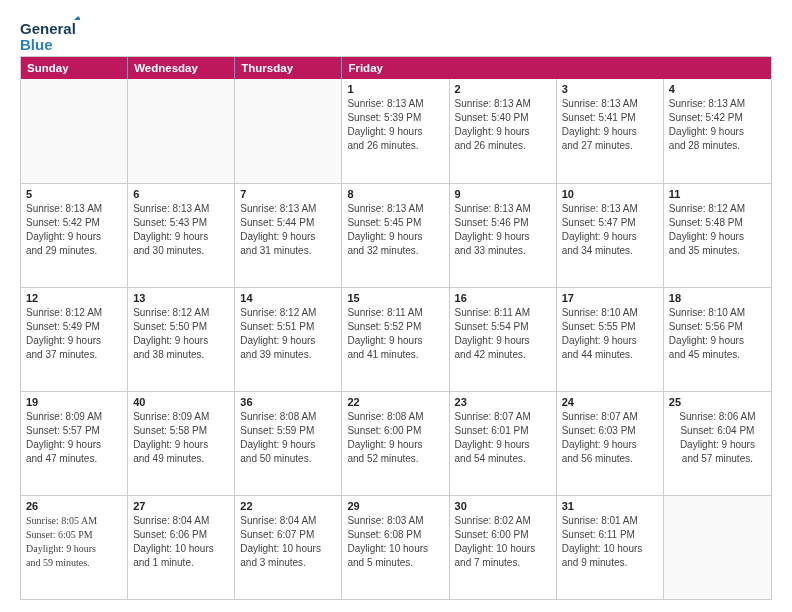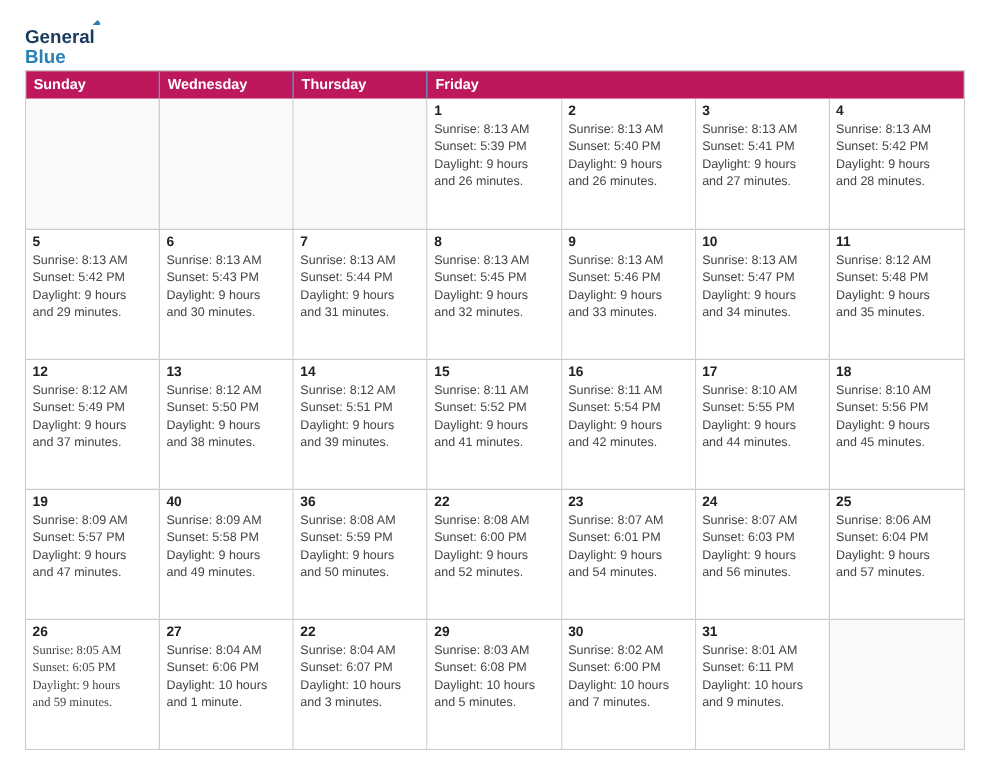--- a/index.html
+++ b/index.html
@@ -295,21 +295,21 @@
           </div>
           <div class="cal-cell">
             <span class="day-num">24</span>
             <div class="day-info" style="white-space: pre-line;">Sunrise: 8:07 AM
 Sunset: 6:03 PM
 Daylight: 9 hours
 and 56 minutes.</div>
           </div>
           <div class="cal-cell">
             <span class="day-num">25</span>
-            <div class="day-info" style="white-space: pre-line;">Sunrise: 8:06 AM
+            <div class="day-info" style="white-space: pre-line; text-align: center;">Sunrise: 8:06 AM
 Sunset: 6:04 PM
 Daylight: 9 hours
 and 57 minutes.</div>
           </div>
         </div>
         <div class="cal-week">
           <div class="cal-cell">
             <span class="day-num">26</span>
             <div class="day-info" style="white-space: pre-line; font-family: Liberation Serif, serif;">Sunrise: 8:05 AM
 Sunset: 6:05 PM

